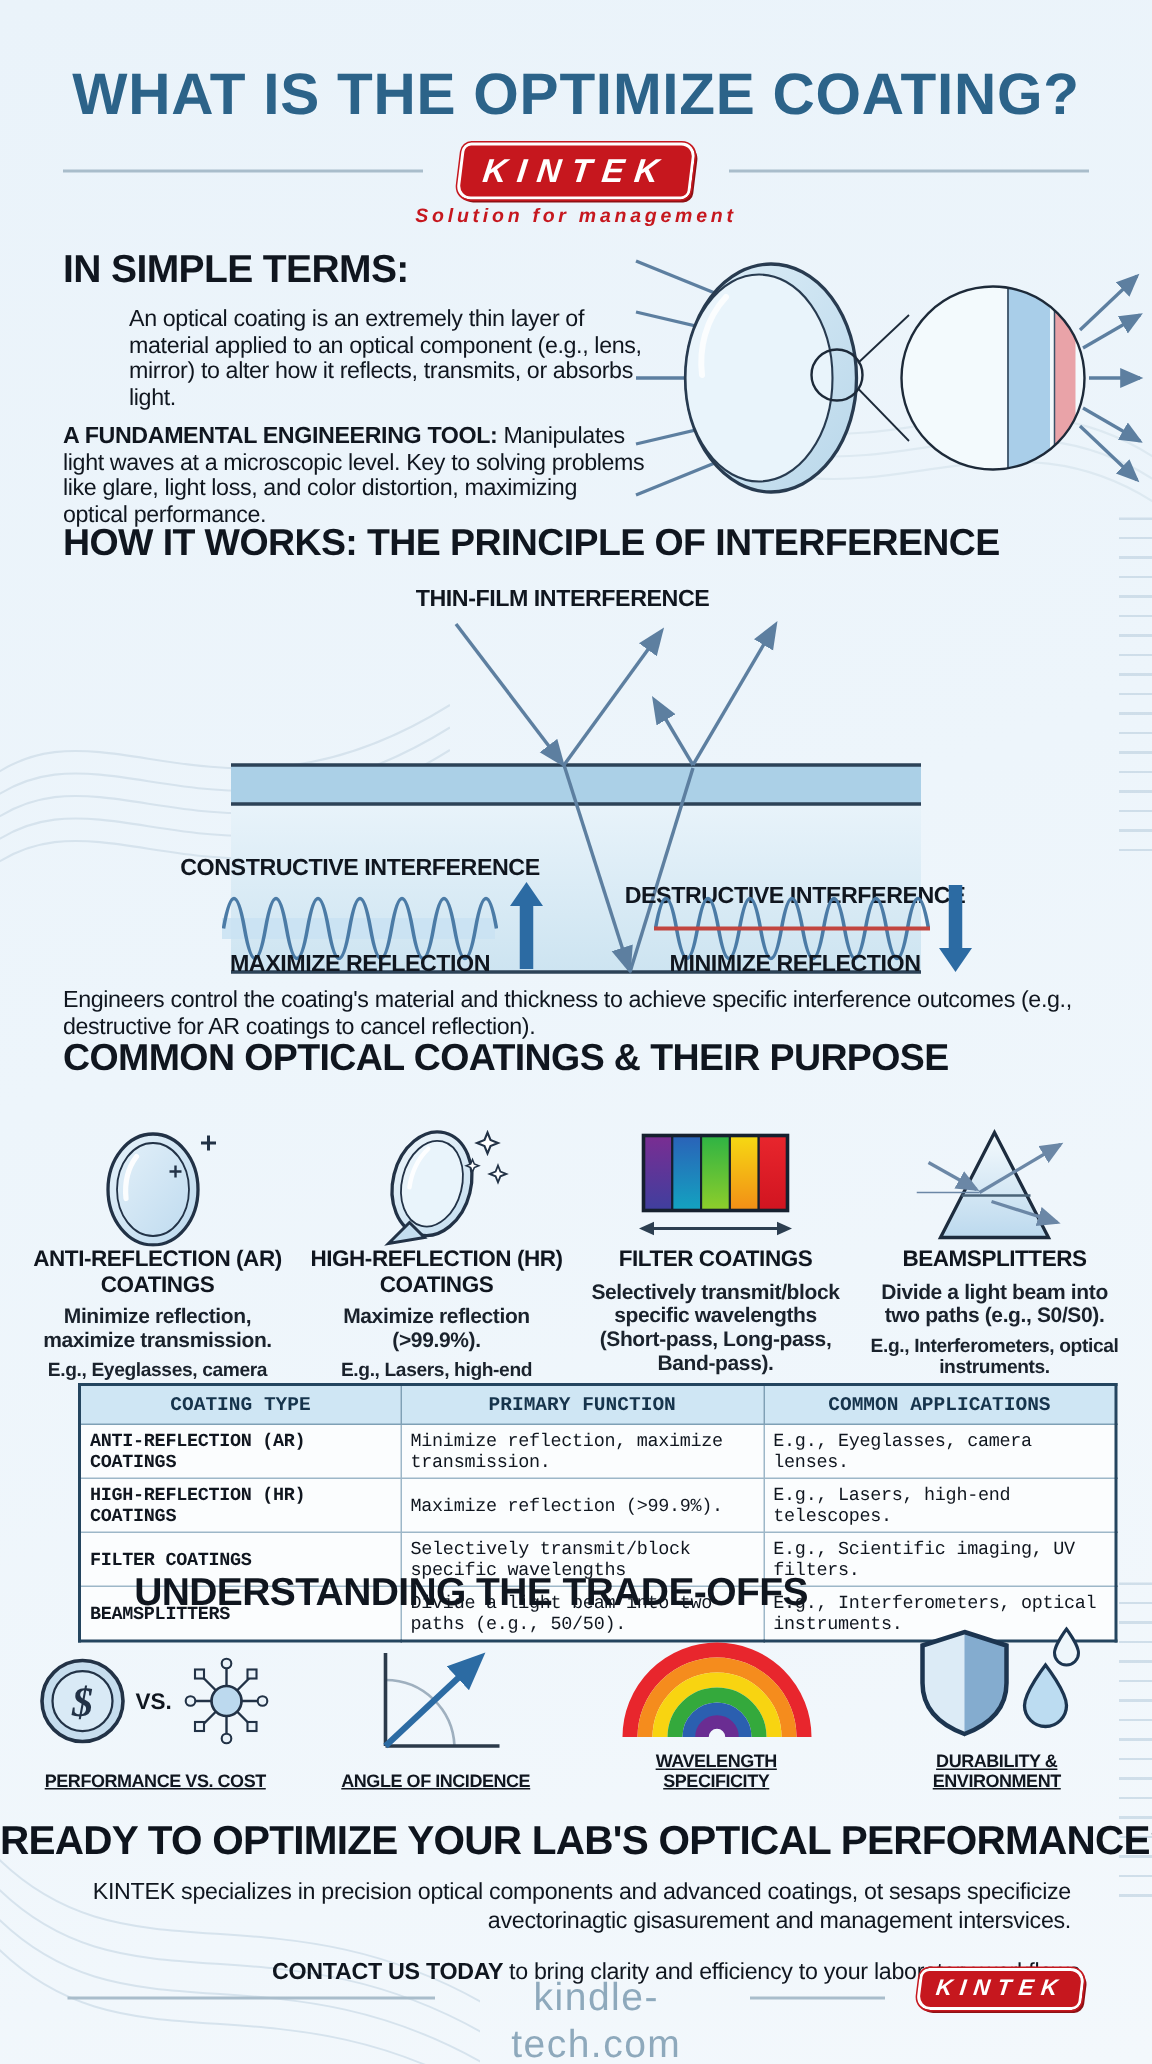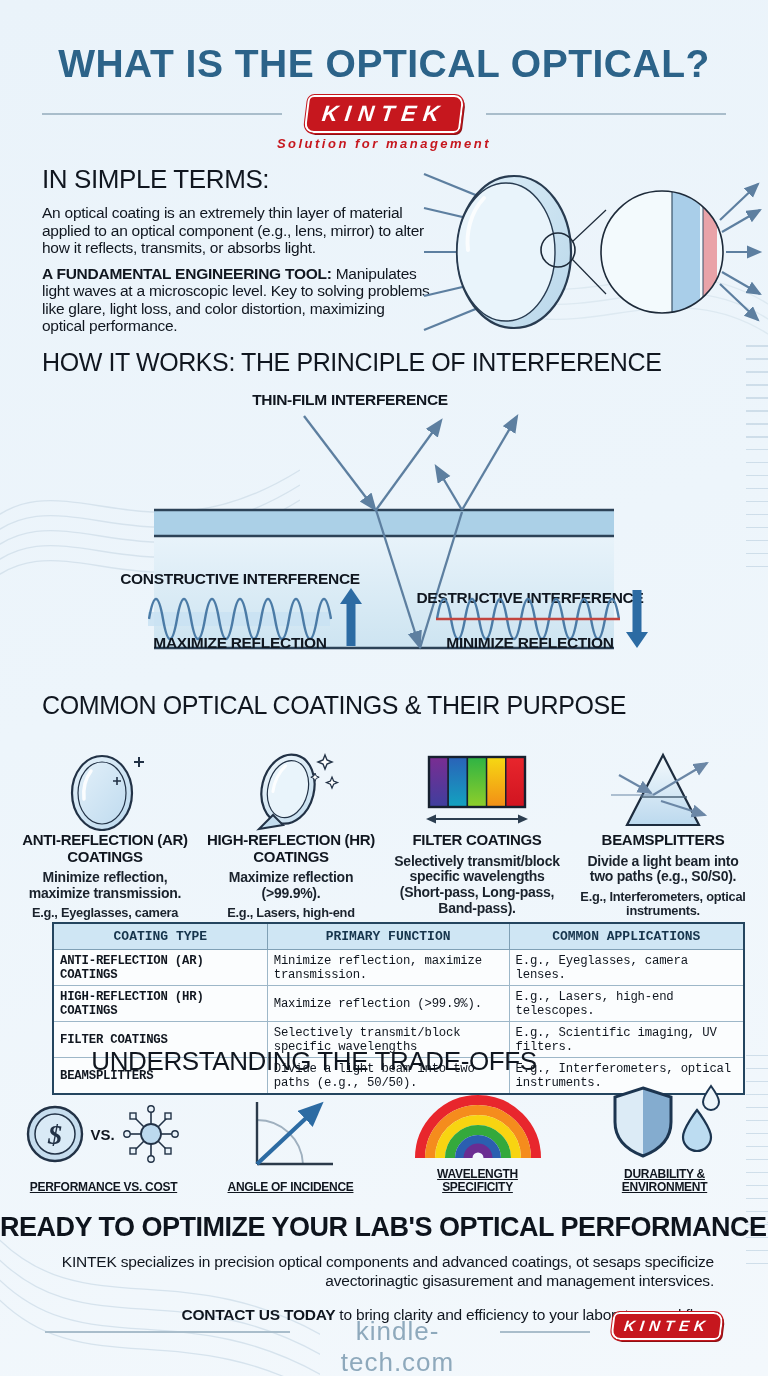--- a/index.html
+++ b/index.html
@@ -4,21 +4,21 @@
 <style>
   html,body{margin:0;padding:0;}
   body{font-family:"Liberation Sans",sans-serif;background:#dfe9f1;}
   #page{position:relative;width:768px;height:1376px;margin:0 auto;overflow:hidden;
         background:linear-gradient(160deg,#eaf3fa 0%,#edf5fb 45%,#f3f8fc 100%);color:#141d28;}
   .abs{position:absolute;}
   .deco{position:absolute;pointer-events:none;}
   .ruler{width:22px;background:repeating-linear-gradient(to bottom,#c7d8e5 0 1.5px,transparent 1.5px 13px);opacity:.8;}
   h1,h2,h3,p{margin:0;}
   .title{font-size:39px;font-weight:700;color:#2c6389;letter-spacing:.5px;text-align:center;white-space:nowrap;}
-  .sec-h{font-size:25px;font-weight:400;color:#10161f;letter-spacing:-.4px;}
+  .sec-h{font-size:25px;font-weight:700;color:#10161f;letter-spacing:-.4px;}
   .body-txt{font-size:15.5px;line-height:1.13;letter-spacing:-.25px;color:#10161f;}
   .bold{font-weight:700;}
   .logo-box{display:inline-block;background:#c6171e;border-radius:6px 10px 6px 10px;transform:skewX(-7deg);
             box-shadow:2px 2px 0 #8e1014;padding:4px 14px;border:2px solid #fff;outline:1.5px solid #c6171e;}
   .logo-txt{display:inline-block;transform:skewX(0deg);color:#fff;font-weight:700;font-style:italic;
             letter-spacing:7px;font-size:22px;}
   .logo-sm .logo-txt{font-size:15px;letter-spacing:5px;}
   .hline{height:1.5px;background:#a9bdcb;}
   .wave-title{font-size:15.5px;font-weight:700;color:#10161f;text-align:center;letter-spacing:-.3px;}
   .card{width:25%;text-align:center;padding:0 8px;box-sizing:border-box;}
@@ -62,32 +62,32 @@
       <path d="M-10,20 C80,120 180,40 330,130"></path>
         <path d="M-10,40 C80,140 180,60 330,150"></path>
       <path d="M-10,0 C80,100 180,20 330,110"></path>
         <path d="M-10,60 C80,160 180,80 330,170"></path>
     </g>
   </svg>
   <div class="deco ruler" style="right:0;top:345px;height:225px;"></div>
   <div class="deco ruler" style="right:0;top:1055px;height:210px;"></div>
 
   <div class="abs" style="left:0;top:42px;width:768px;">
-    <h1 class="title">WHAT IS THE OPTICAL OPTICAL?</h1>
+    <h1 class="title">WHAT IS THE OPTIMIZE COATING?</h1>
   </div>
   <div class="abs hline" style="left:42px;top:113px;width:240px;"></div>
   <div class="abs hline" style="left:486px;top:113px;width:240px;"></div>
   <div class="abs" style="left:0;top:95px;width:768px;text-align:center;">
     <span class="logo-box"><span class="logo-txt">KINTEK</span></span>
     <div style="color:#c6171e;font-weight:700;font-style:italic;font-size:13px;letter-spacing:2.5px;margin-top:3px;">Solution for management</div>
   </div>
 
   <div class="abs" style="left:42px;top:164px;width:388px;">
     <h2 class="sec-h" style="font-size:26px;">IN SIMPLE TERMS:</h2>
-    <p class="body-txt" style="margin-top:9px;">An optical coating is an extremely thin layer of material applied to an optical component (e.g., lens, mirror) to alter how it reflects, transmits, or absorbs light.</p>
+    <p class="body-txt" style="margin-top:9px;margin-left:44px;">An optical coating is an extremely thin layer of material applied to an optical component (e.g., lens, mirror) to alter how it reflects, transmits, or absorbs light.</p>
     <p class="body-txt" style="margin-top:8px;"><span class="bold">A FUNDAMENTAL ENGINEERING TOOL: </span><span>Manipulates light waves at a microscopic level. Key to solving problems like glare, light loss, and color distortion, maximizing optical performance.</span></p>
   </div>
 
   <svg class="abs" style="left:422px;top:158px;" width="344" height="188" viewBox="0 0 344 188">
     <defs>
       <marker id="m2" markerWidth="8" markerHeight="8" refX="6" refY="3" orient="auto">
           <path d="M0,0 L7,3 L0,6 Z" fill="#5d7fa0"></path>
         </marker>
       <clipPath id="bigc">
           <circle cx="240" cy="94" r="61"></circle>
@@ -123,21 +123,21 @@
         <line x1="300" y1="74" x2="338" y2="52"></line>
       <line x1="304" y1="94" x2="338" y2="94"></line>
         <line x1="300" y1="114" x2="338" y2="136"></line>
       <line x1="298" y1="126" x2="336" y2="162"></line>
     </g>
   </svg>
 
   <div class="abs" style="left:42px;top:348px;width:700px;">
     <h2 class="sec-h">HOW IT WORKS: THE PRINCIPLE OF INTERFERENCE</h2>
   </div>
-  <div class="abs wave-title" style="left:0;top:391px;width:700px;">THIN-FILM INTERFERENCE</div>
+  <div class="abs wave-title" style="left:0;top:391px;width:700px;padding-left:25px;">THIN-FILM INTERFERENCE</div>
 
   <svg class="abs" style="left:124px;top:410px;" width="520" height="250" viewBox="0 0 520 250">
     <defs>
       <marker id="m1" markerWidth="9" markerHeight="9" refX="6" refY="3.2" orient="auto">
           <path d="M0,0 L8,3.2 L0,6.4 Z" fill="#5d7fa0"></path>
         </marker>
       <linearGradient id="subg" x1="0" y1="0" x2="0" y2="1">
           <stop offset="0" stop-color="#e8f3fa"></stop>
           <stop offset="1" stop-color="#cde4f1"></stop>
         </linearGradient>
@@ -173,20 +173,21 @@
     <path d="M1 31 q7 -40 14 0 t14 0 t14 0 t14 0 t14 0 t14 0 t14 0 t14 0 t14 0 t14 0 t14 0 t14 0 t14 0" fill="none" stroke="#4b7ba6" stroke-width="2.4"></path>
     <line x1="0" y1="31" x2="184" y2="31" stroke="#c2453f" stroke-width="2.6"></line>
   </svg>
   <svg class="abs" style="left:626px;top:590px;" width="22" height="58" viewBox="0 0 22 58">
     <polygon points="11,0 22,16 15.5,16 15.5,58 6.5,58 6.5,16 0,16" fill="#2c6ba3" transform="rotate(180 11 29)"></polygon>
   </svg>
 
   <div class="abs wave-title" style="left:110px;top:634px;width:260px;">MAXIMIZE REFLECTION</div>
   <div class="abs wave-title" style="left:400px;top:634px;width:260px;">MINIMIZE REFLECTION</div>
 
+  <div class="abs body-txt" style="left:42px;top:658px;width:695px;">Engineers control the coating's material and thickness to achieve specific interference outcomes (e.g., destructive for AR coatings to cancel reflection).</div>
 
   <div class="abs" style="left:42px;top:691px;width:700px;">
     <h2 class="sec-h">COMMON OPTICAL COATINGS &amp; THEIR PURPOSE</h2>
   </div>
 
   <div class="abs" style="left:12px;top:748px;width:744px;display:flex;">
 
     <div class="card">
       <div class="card-icon">
         <svg width="100" height="82" viewBox="0 0 100 82">

